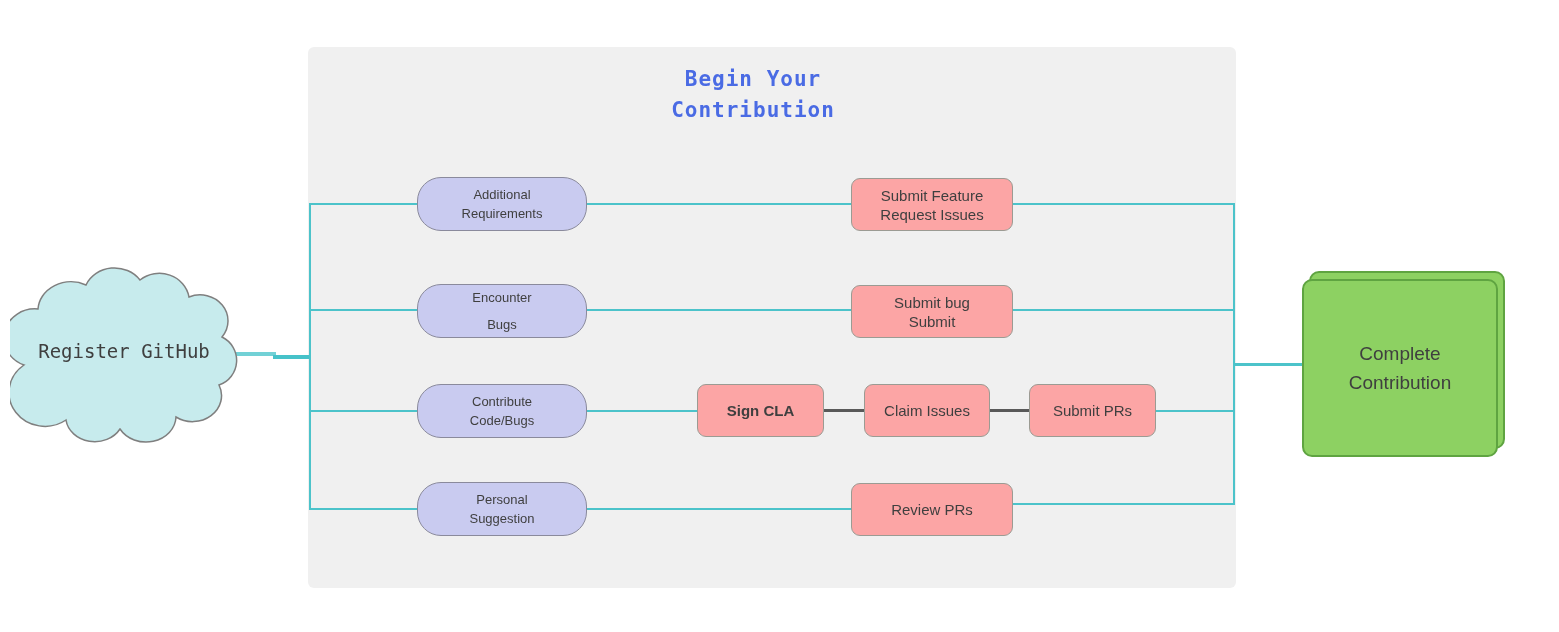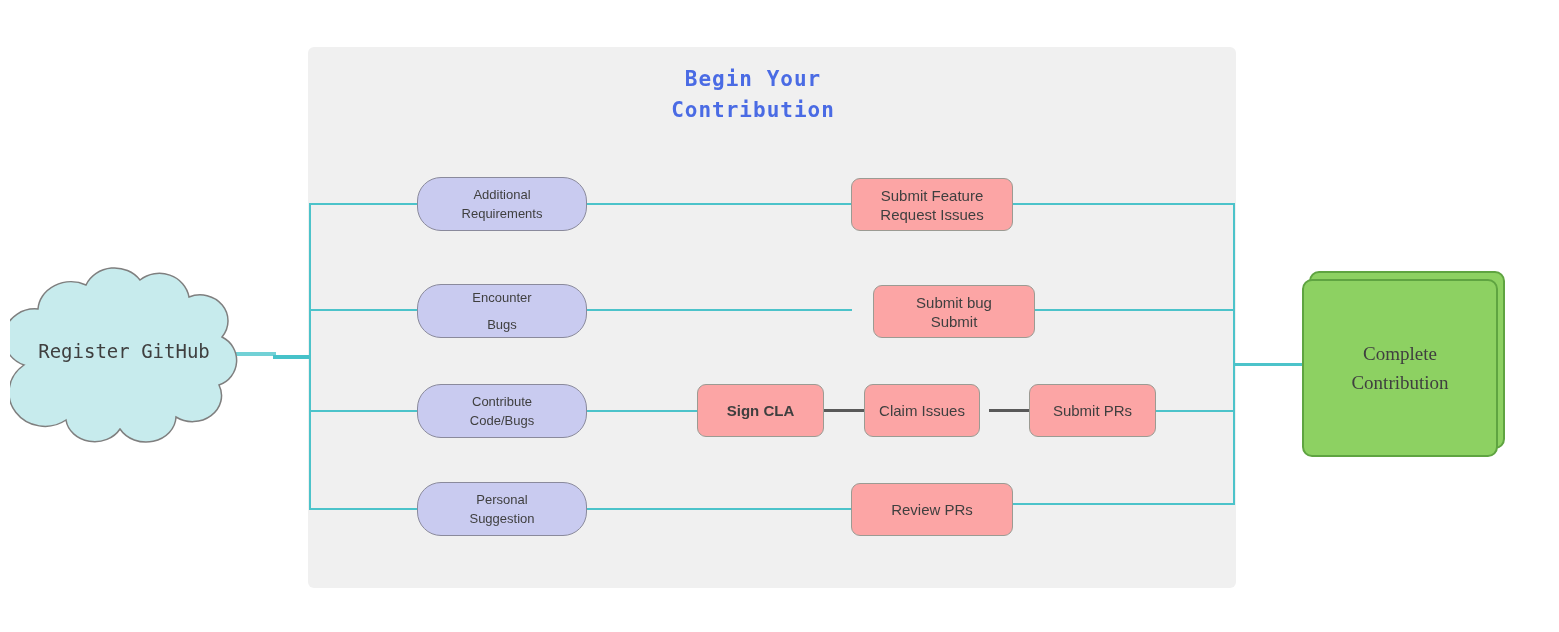--- a/index.html
+++ b/index.html
@@ -16,21 +16,21 @@
         background:#c9cbf0;border:1px solid #8a8a9c;border-radius:24px;
         display:flex;flex-direction:column;justify-content:center;align-items:center;
         font-size:13px;line-height:19px;color:#3f3f3f;text-align:center;}
   .step{position:absolute;height:53px;box-sizing:border-box;
         background:#fca5a5;border:1px solid #9b9b93;border-radius:9px;
         display:flex;flex-direction:column;justify-content:center;align-items:center;
         font-size:15px;line-height:19px;color:#3f3f3f;text-align:center;}
   .end-box{position:absolute;width:196px;height:178px;box-sizing:border-box;
         background:#8dd162;border:2px solid #5fa441;border-radius:10px;}
   .end-front{display:flex;flex-direction:column;justify-content:center;align-items:center;
-        font-family:Liberation Serif, serif;font-size:19px;line-height:29px;
+        font-family:Liberation Sans, sans-serif;font-size:19px;line-height:29px;
         color:#3f3f3f;text-align:right;}
   .cloud-wrap{position:absolute;left:10px;top:253px;width:228px;height:196px;}
   .cloud-label{position:absolute;left:0;top:0;width:228px;height:196px;
         display:flex;justify-content:center;align-items:center;
         font-family:"DejaVu Sans Mono",monospace;font-size:19px;color:#3f3f3f;}
 </style>
 </head>
 <body>
 
 <div class="canvas">
@@ -91,28 +91,28 @@
   </div>
   <div class="pill" style="top:482px;">
     <span>Personal</span>
     <span>Suggestion</span>
   </div>
 
   <div class="step" style="left:851px;top:178px;width:162px;">
     <span>Submit Feature</span>
     <span>Request Issues</span>
   </div>
-  <div class="step" style="left:851px;top:285px;width:162px;margin-left:22px;">
+  <div class="step" style="left:851px;top:285px;width:162px;">
     <span>Submit bug</span>
     <span>Submit</span>
   </div>
   <div class="step" style="left:697px;top:384px;width:127px;font-weight:bold;">
     <span>Sign CLA</span>
   </div>
-  <div class="step" style="left:864px;top:384px;width:116px;">
+  <div class="step" style="left:864px;top:384px;width:126px;">
     <span>Claim Issues</span>
   </div>
   <div class="step" style="left:1029px;top:384px;width:127px;">
     <span>Submit PRs</span>
   </div>
   <div class="step" style="left:851px;top:483px;width:162px;">
     <span>Review PRs</span>
   </div>
 
   <div class="end-box" style="left:1309px;top:271px;"></div>

